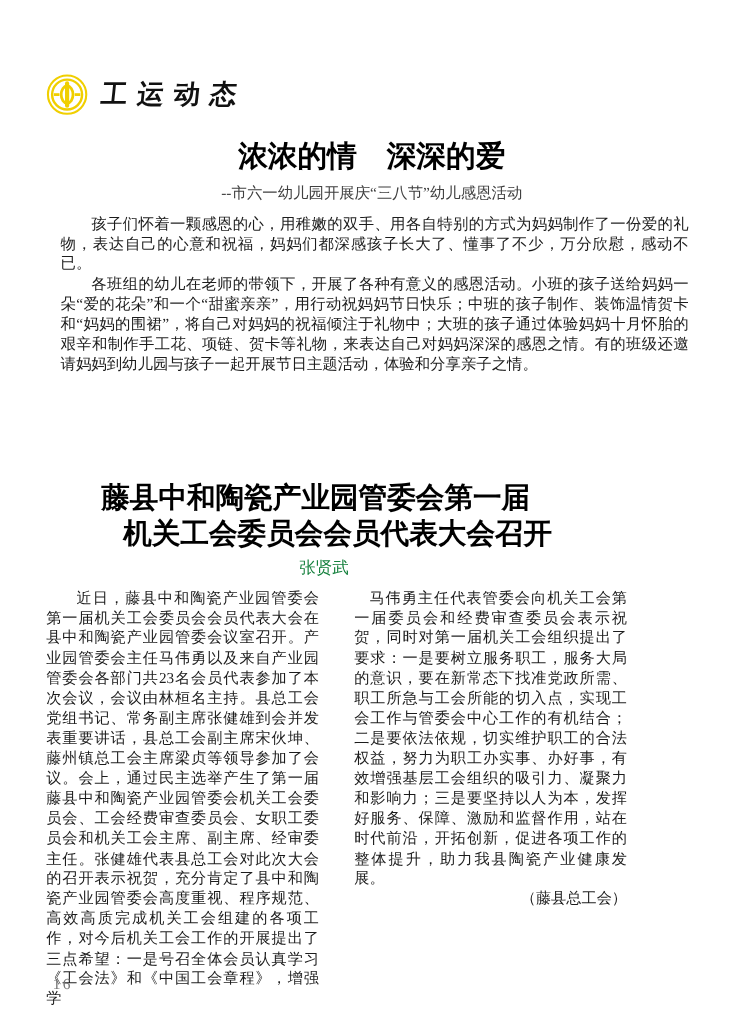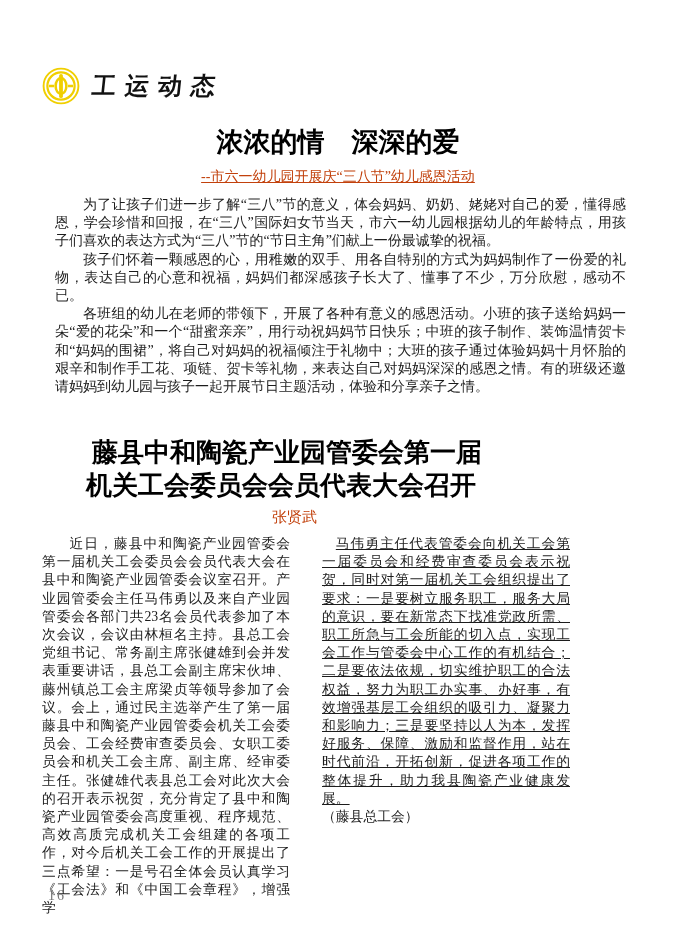--- a/index.html
+++ b/index.html
@@ -26,57 +26,57 @@
   
   .a1{position:absolute;top:124px;left:0;width:676px;}
   .a1-title{
     text-align:center;
     font-family:"Liberation Sans","DejaVu Sans",sans-serif;
     font-weight:bold;font-size:27px;line-height:37px;
     color:#000;margin:0;
   }
   .a1-subtitle{
     text-align:center;font-size:14px;line-height:18px;
-    margin-top:7px;color:#c2410c;text-decoration:underline;
+    margin-top:7px;color:#404040;
   }
   .a1-author{
     text-align:center;font-size:15px;line-height:20px;
     font-weight:bold;margin-top:8px;color:#111;
   }
   .a1-body{
     margin:10px 50px 0 55px;
     font-size:14px;line-height:18.2px;
     text-align:justify;
   }
   .a1-body p{margin:0;text-indent:2em;}
   
   .a2{position:absolute;top:436px;left:0;width:589px;}
   .a2-title{
     font-family:"Liberation Sans","DejaVu Sans",sans-serif;
     font-weight:bold;font-size:26px;line-height:33px;
     color:#000;margin:0;white-space:nowrap;
   }
   .a2-title-l1{margin-left:92px;}
-  .a2-title-l2{margin-left:86px;}
+  .a2-title-l2{margin-left:112px;}
   .a2-author{
     text-align:center;font-size:15px;line-height:20px;
-    margin-top:5px;color:#c2410c;
+    margin-top:5px;color:#15803d;
   }
   .a2-cols{
     display:flex;gap:32px;
     margin:8px 19px 0 42px;
     font-size:13.8px;line-height:18.2px;
     text-align:justify;
   }
   .a2-col{flex:1;min-width:0;}
   .a2-col p{margin:0;}
   .p-indent{text-indent:2em;}
-  .p-indent-sm{text-indent:1em;text-decoration:underline;}
+  .p-indent-sm{text-indent:1em;}
   .p-cont{text-indent:0;}
-  .p-sig{text-indent:0;}
+  .p-sig{text-indent:0;text-align:right;}
   
   .page-number{
     position:absolute;left:48px;top:888px;
     font-size:14px;letter-spacing:2px;color:#737373;
   }
 </style>
 </head>
 <body>
 
 <div class="masthead">
@@ -88,21 +88,20 @@
     <rect x="11" y="28" width="8" height="4" fill="#F0CF00"></rect>
     <rect x="41" y="28" width="8" height="4" fill="#F0CF00"></rect>
   </svg>
   <span class="masthead-title">工运动态</span>
 </div>
 
 <div class="a1">
   <h1 class="a1-title">浓浓的情　深深的爱</h1>
   <div class="a1-subtitle">--市六一幼儿园开展庆“三八节”幼儿感恩活动</div>
   <div class="a1-body">
-      <p class="p-indent">为了让孩子们进一步了解“三八”节的意义，体会妈妈、奶奶、姥姥对自己的爱，懂得感恩，学会珍惜和回报，在“三八”国际妇女节当天，市六一幼儿园根据幼儿的年龄特点，用孩子们喜欢的表达方式为“三八”节的“节日主角”们献上一份最诚挚的祝福。</p>
       <p class="p-indent">孩子们怀着一颗感恩的心，用稚嫩的双手、用各自特别的方式为妈妈制作了一份爱的礼物，表达自己的心意和祝福，妈妈们都深感孩子长大了、懂事了不少，万分欣慰，感动不已。</p>
       <p class="p-indent">各班组的幼儿在老师的带领下，开展了各种有意义的感恩活动。小班的孩子送给妈妈一朵“爱的花朵”和一个“甜蜜亲亲”，用行动祝妈妈节日快乐；中班的孩子制作、装饰温情贺卡和“妈妈的围裙”，将自己对妈妈的祝福倾注于礼物中；大班的孩子通过体验妈妈十月怀胎的艰辛和制作手工花、项链、贺卡等礼物，来表达自己对妈妈深深的感恩之情。有的班级还邀请妈妈到幼儿园与孩子一起开展节日主题活动，体验和分享亲子之情。</p>
     </div>
 </div>
 
 <div class="a2">
   <h2 class="a2-title a2-title-l1">藤县中和陶瓷产业园管委会第一届</h2>
   <h2 class="a2-title a2-title-l2">机关工会委员会会员代表大会召开</h2>
   <div class="a2-author">张贤武</div>
   <div class="a2-cols">

